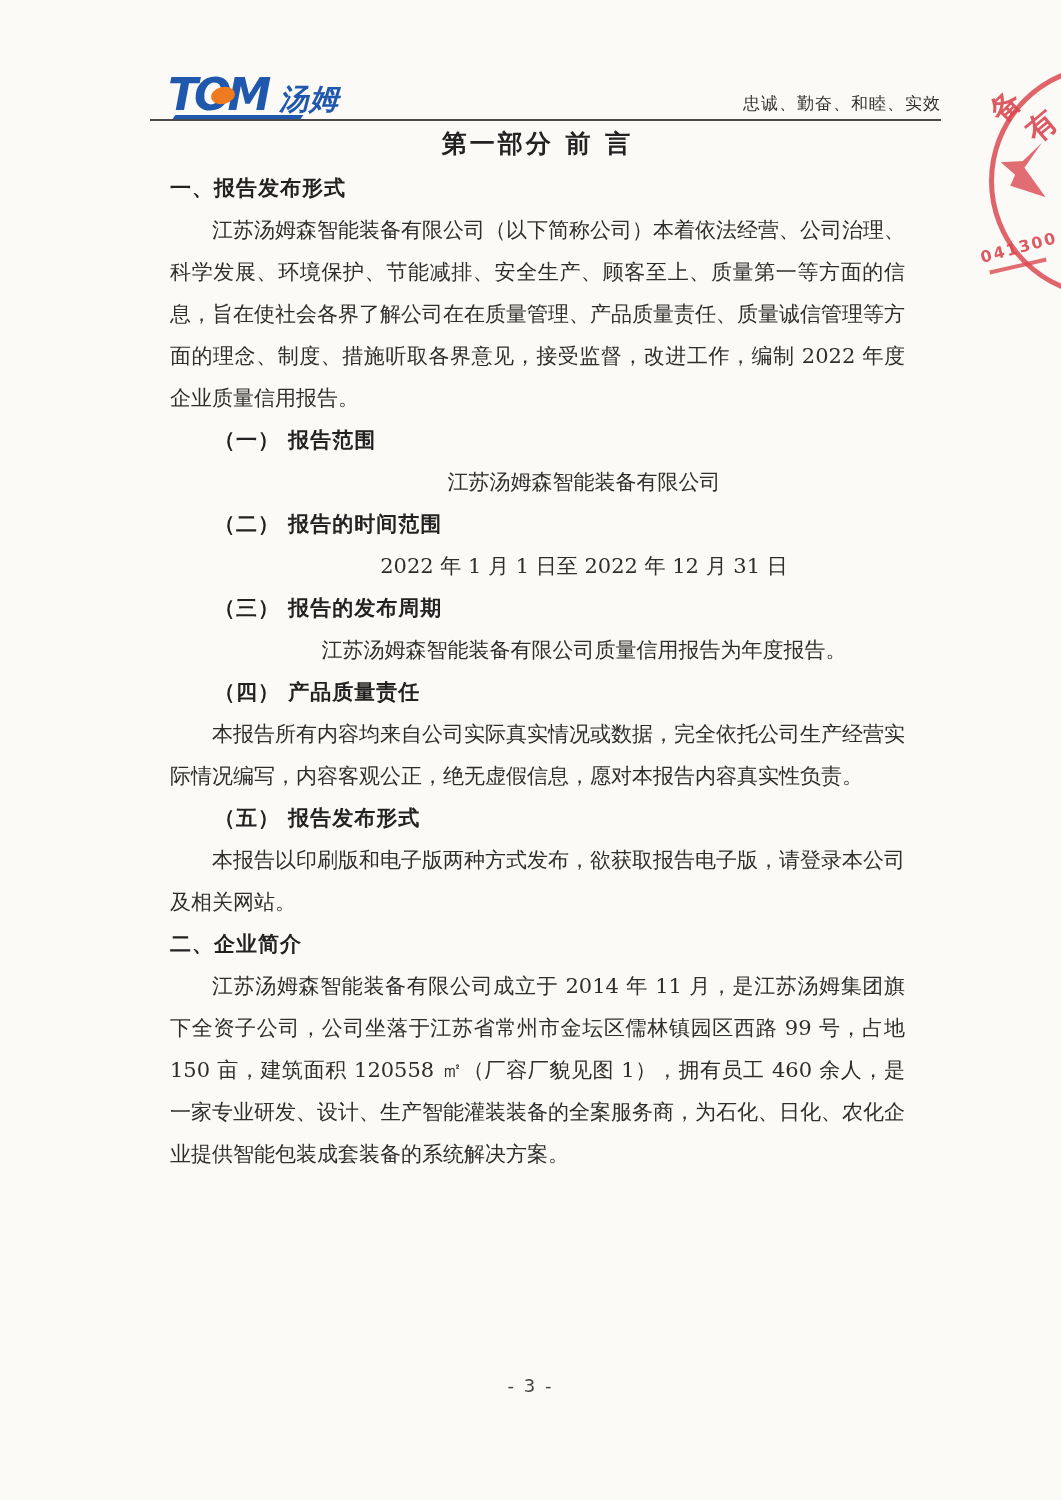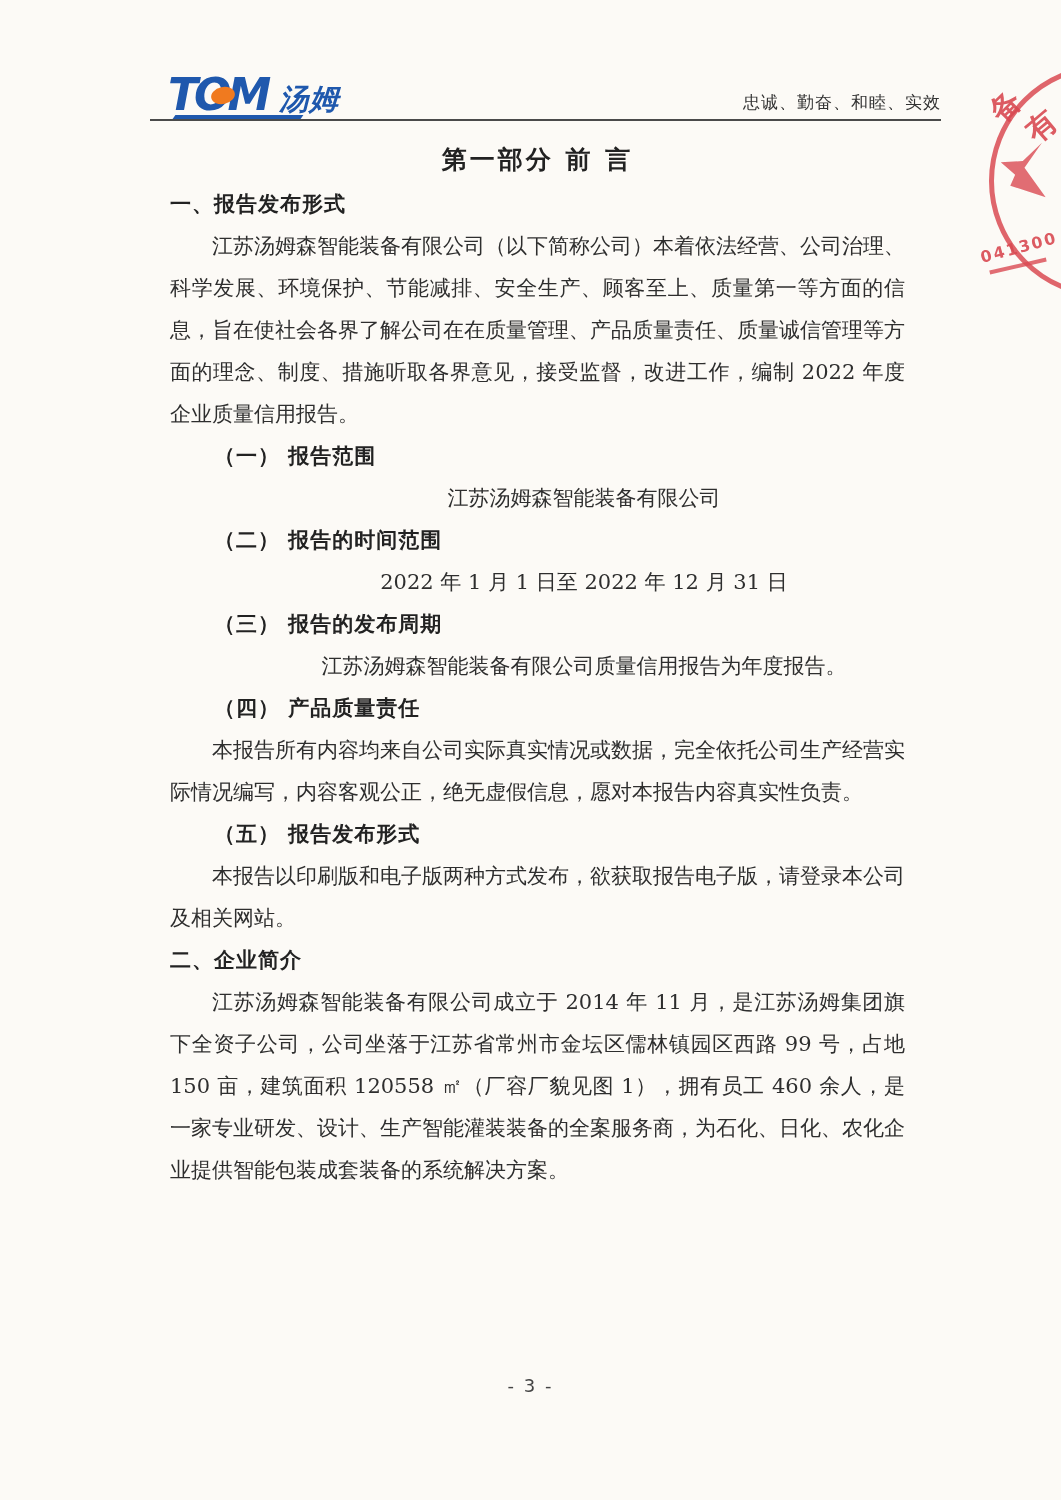--- a/index.html
+++ b/index.html
@@ -44,26 +44,26 @@
     width:128px;height:4px;background:var(--blue);
     transform:skewX(-35deg);
   }
   .logo-cjk{
     font-family:Liberation Serif, serif;
     font-style:italic;font-weight:bold;
     font-size:29px;line-height:33px;color:var(--blue);
     letter-spacing:1px;
   }
   .slogan{
-    font-family:Liberation Mono, monospace;
+    font-family:Liberation Serif, serif;
     font-size:17px;line-height:24px;color:#333;
     letter-spacing:1px;
   }
   
-  .content{padding:16px 156px 0 170px;}
+  .content{padding:0 156px 0 170px;}
   .doc-title{
     text-align:center;
     font-family:"DejaVu Sans", sans-serif;
     font-weight:bold;font-size:25px;line-height:46px;
     letter-spacing:3px;color:#222;
     margin:0;
   }
   .b{font-size:21px;line-height:42px;margin:0;}
   .h1{
     font-family:"DejaVu Sans", sans-serif;

